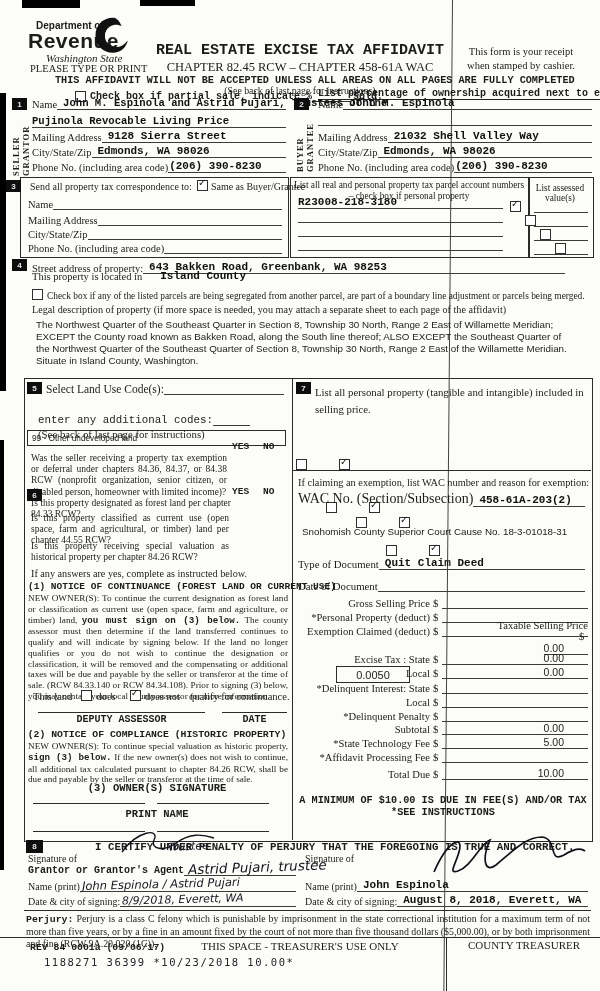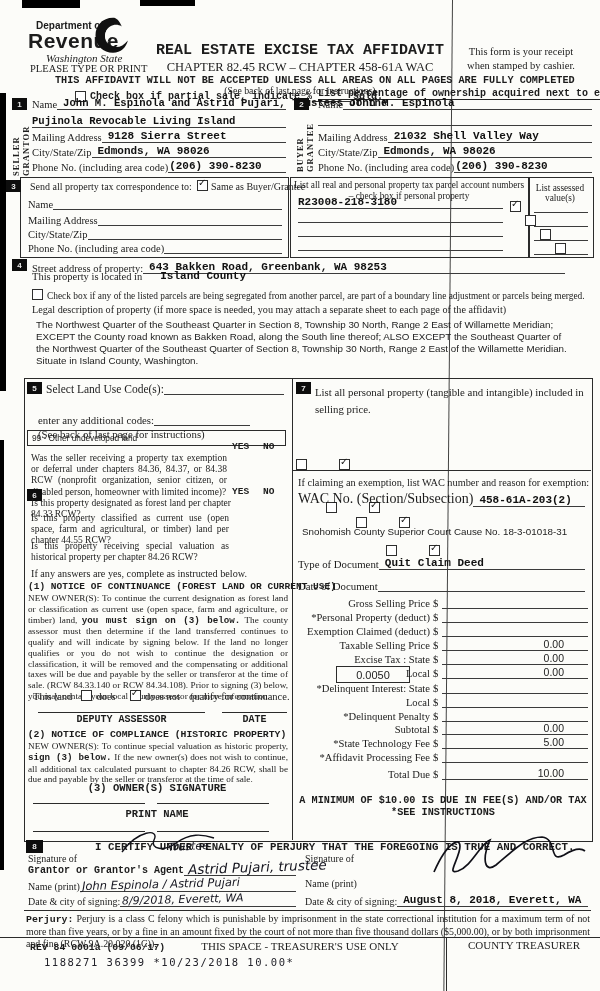--- a/index.html
+++ b/index.html
@@ -77,21 +77,21 @@
     <span class="vtext">GRANTOR</span>
   </div>
   <div class="frow" style="left:32px;top:96px;width:254px;">
     <span class="lbl">Name</span>
     <span class="fill">
         <span class="tval bold" style="font-size:10.6px;">John M. Espinola and Astrid Pujari, Trustees of the</span>
       </span>
   </div>
   <div class="frow" style="left:32px;top:114px;width:254px;">
     <span class="fill">
-        <span class="tval bold" style="font-size:10.6px;padding-left:0;">Pujinola Revocable Living Island</span>
+        <span class="tval bold" style="font-size:10.6px;padding-left:0;">Pujinola Revocable Living Price</span>
       </span>
   </div>
   <div class="frow" style="left:32px;top:129px;width:254px;">
     <span class="lbl">Mailing Address</span>
     <span class="fill">
         <span class="tval bold">9128 Sierra Street</span>
       </span>
   </div>
   <div class="frow" style="left:32px;top:144px;width:254px;">
     <span class="lbl">City/State/Zip</span>
@@ -231,21 +231,21 @@
   
   <div class="marker" style="left:27px;top:382px;">5</div>
   <div class="frow" style="left:46px;top:383px;width:238px;">
     <span style="font-size:11.5px;white-space:nowrap;">Select Land Use Code(s):</span>
     <span class="fill" style="height:11px;"></span>
   </div>
   <div class="box" style="left:27px;top:397px;width:257px;height:14px;display:flex;align-items:center;margin-top:33px;">
     <span class="sans" style="font-size:8.3px;padding-left:4px;">99 - Other undeveloped land</span>
   </div>
   <div class="frow" style="left:38px;top:414px;width:212px;">
-    <span style="font-size:10.8px;white-space:nowrap;">enter any additional codes:</span>
+    <span style="font-size:10.8px;white-space:nowrap;font-family:Liberation Mono, monospace;">enter any additional codes:</span>
     <span class="fill" style="height:11px;"></span>
   </div>
   <div class="abs" style="left:38px;top:428px;font-size:10.8px;">(See back of last page for instructions)</div>
   <div class="abs bold" style="left:232px;top:441px;font-size:9.5px;">YES</div>
   <div class="abs bold" style="left:263px;top:441px;font-size:9.5px;">NO</div>
   <div class="abs para" style="left:31px;top:453px;width:196px;font-size:9.5px;">Was the seller receiving a property tax exemption or deferral under chapters 84.36, 84.37, or 84.38 RCW (nonprofit organization, senior citizen, or disabled person, homeowner with limited income)?</div>
   <span class="cb abs" style="left:236px;top:456px;"></span>
   <span class="cb abs" style="left:264px;top:456px;"><span class="ck">✓</span></span>
 
   
@@ -330,21 +330,21 @@
         <span class="mval"></span>
       </span>
     </div>
   <div class="frow" style="left:298px;top:624px;width:290px;">
       <span class="mlab">Exemption Claimed (deduct)</span>
       <span class="mdollar">$</span>
       <span class="fill" style="height:12px;">
         <span class="mval"></span>
       </span>
     </div>
-  <div class="frow" style="left:298px;top:638px;width:290px;">
+  <div class="frow" style="left:298px;top:620px;width:290px;flex-direction:column;">
       <span class="mlab">Taxable Selling Price</span>
       <span class="mdollar">$</span>
       <span class="fill" style="height:12px;">
         <span class="mval">0.00</span>
       </span>
     </div>
   <div class="frow" style="left:298px;top:652px;width:290px;">
       <span class="mlab">Excise Tax : State</span>
       <span class="mdollar">$</span>
       <span class="fill" style="height:12px;">
@@ -440,20 +440,23 @@
       <span class="hand" style="font-size:11px;transform:rotate(-1.5deg);padding-left:2px;">8/9/2018, Everett, WA</span>
     </span>
   </div>
 
   <svg class="abs" style="left:428px;top:832px;" width="160" height="46" viewBox="0 0 160 46">
     <path d="M6 40 C20 8 36 2 31 20 C27 34 20 42 30 39 C44 34 52 12 62 8 C54 26 56 42 68 33 C86 18 98 5 114 5 C130 7 120 32 136 23 C144 18 152 15 157 19" fill="none" stroke="#101018" stroke-width="1.7"></path>
   </svg>
   <div class="abs" style="left:305px;top:853px;font-size:10px;">Signature of</div>
   <div class="frow" style="left:305px;top:878px;width:283px;">
     <span class="lbl" style="font-size:10px;">Name (print)</span>
+    <span class="fill">
+      <span class="tval bold">John Espinola</span>
+    </span>
   </div>
   <div class="frow" style="left:305px;top:893px;width:283px;">
     <span class="lbl" style="font-size:10px;">Date &amp; city of signing:</span>
     <span class="fill">
       <span class="tval bold">August 8, 2018, Everett, WA</span>
     </span>
   </div>
 
   
   <div class="hline" style="left:24px;top:910px;width:567px;"></div>

